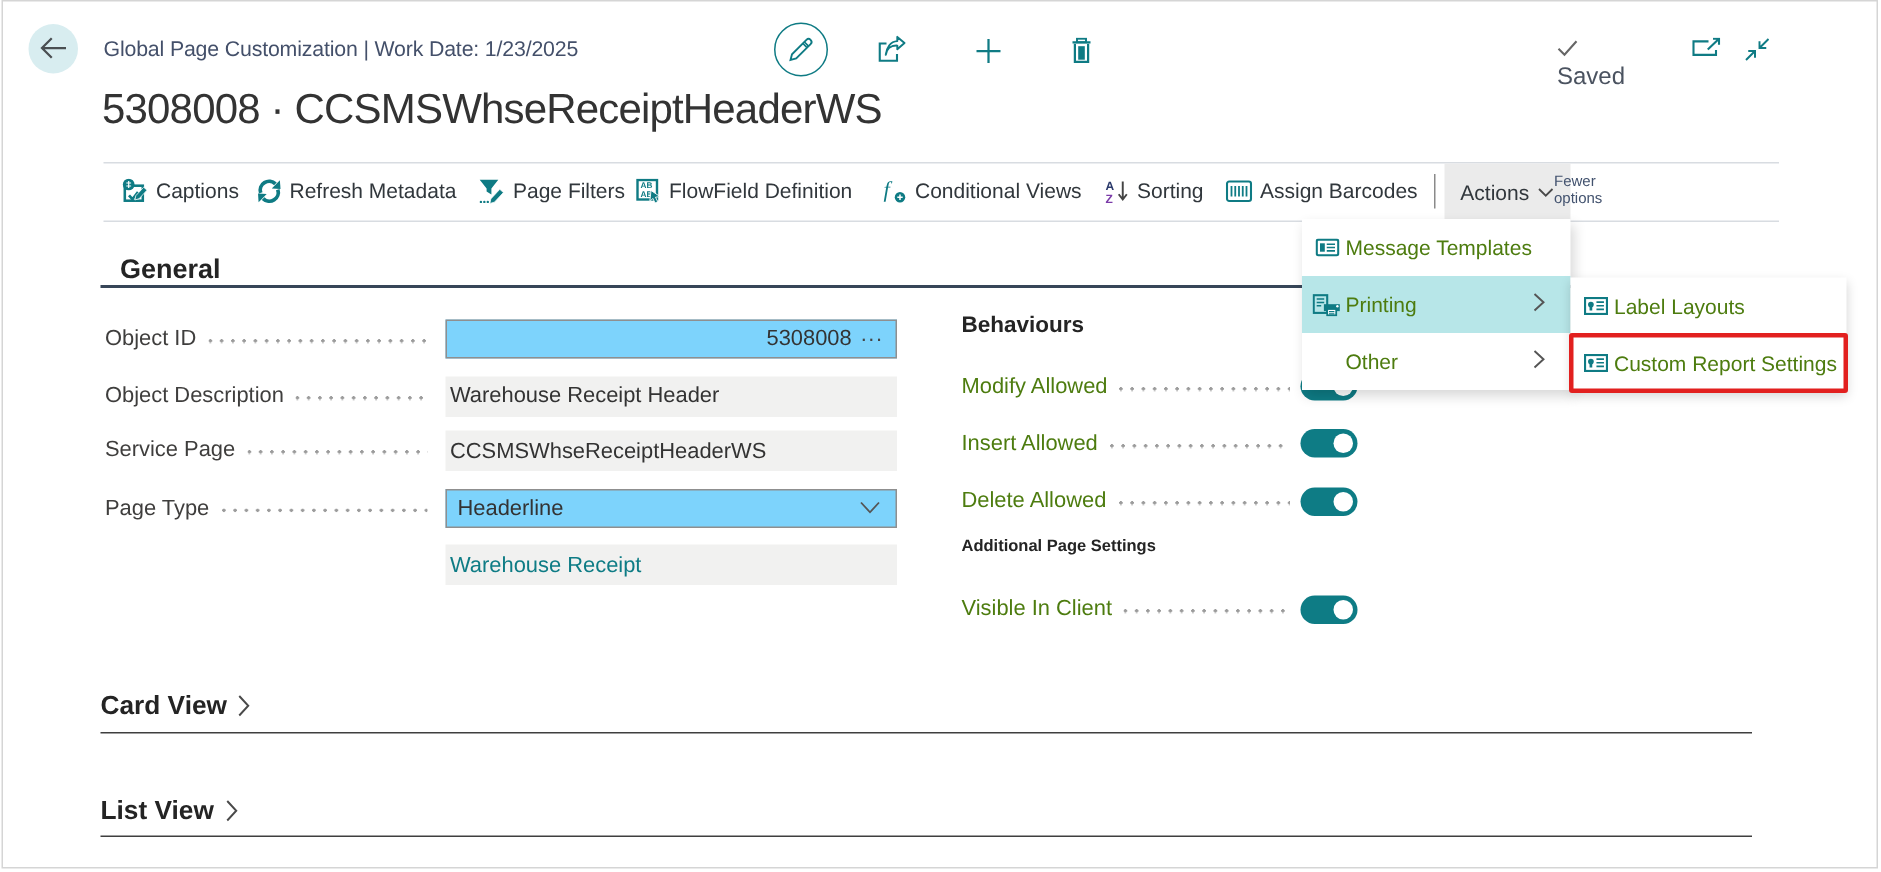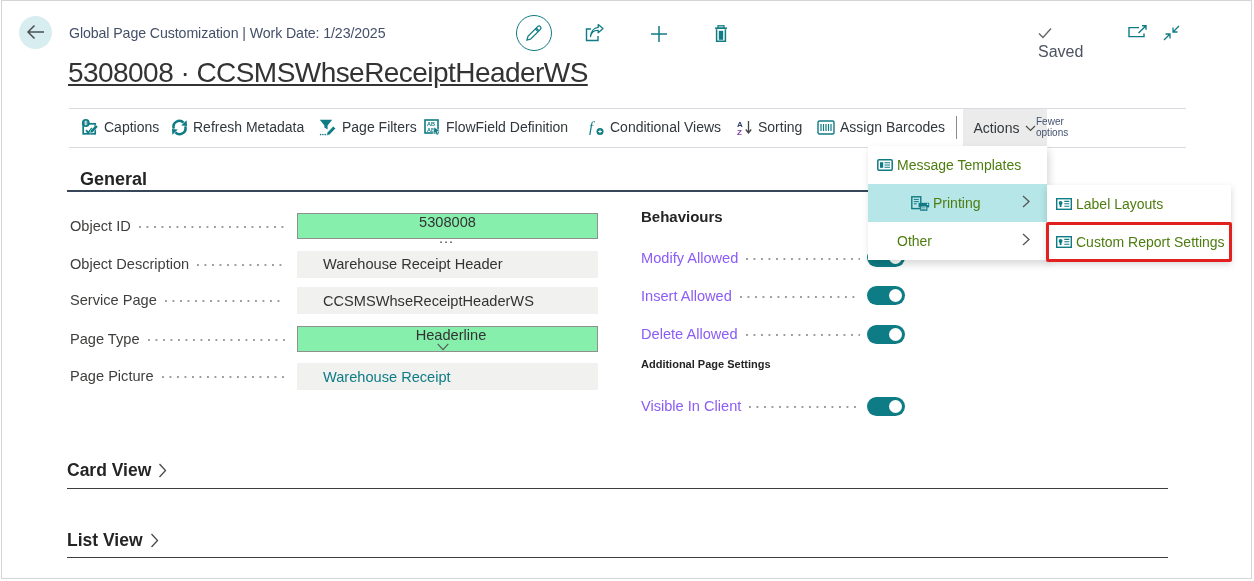--- a/index.html
+++ b/index.html
@@ -6,52 +6,52 @@
 html,body { width:1254px; height:581px; background:#fff; font-family:"Liberation Sans", sans-serif; overflow:hidden; }
 #page { position:relative; width:1044px; height:581px; background:#fff; }
 .abs { position:absolute; }
 
 #frame { position:absolute; left:1px; top:0px; width:1251px; height:579px; border:1px solid #d5d5d5; }
 
 #backbtn { left:19px; top:16px; width:33px; height:33px; border-radius:50%; background:#d8edf0; }
 #crumb { left:69px; top:25px; font-size:14.2px; color:#44506a; letter-spacing:-0.1px; }
 #pencilbtn { left:516px; top:15px; width:36px; height:36px; border-radius:50%; border:1.4px solid #0f7b84; }
 #saved { left:1038px; top:25px; font-size:16px; color:#4b5360; }
-#title { left:68px; top:57px; font-size:28px; font-weight:400; color:#333; letter-spacing:-0.55px;text-decoration:underline; }
+#title { left:68px; top:57px; font-size:28px; font-weight:400; color:#333; letter-spacing:-0.55px; }
 #abarline1 { left:69px; top:108px; width:1117px; height:0; border-top:1px solid #d8dce1; }
 #abarline2 { left:69px; top:146.5px; width:1117px; height:0; border-top:1px solid #d8dce1; }
 .aitem { position:absolute; top:108px; height:38px; display:flex; align-items:center; font-size:14px; color:#31373c; white-space:nowrap; }
 .aitem svg { margin-right:5px; }
 #actbtn { position:absolute; left:963px; top:109px; width:84px; height:38px; background:#ebebeb; display:flex; align-items:center; justify-content:center; font-size:14px; color:#31373c; }
 #sep1 { left:956px; top:116px; width:0; height:23px; border-left:1px solid #8a8a8a; }
 #fewer { position:absolute; left:1036px; top:108px; height:38px; display:flex; align-items:center; font-size:10px; color:#42526e; }
 
 .sechead { font-weight:700; color:#242424; }
 #general { left:80px; top:169px; font-size:18px; }
 #genline { left:67px; top:190px; width:1101px; height:2px; background:#374658; }
 .frow { position:absolute; left:70px; width:215px; height:26px; display:flex; align-items:center; font-size:14.6px; color:#3f3e3d; }
 .dots { flex:1; height:3px; margin:3px 0 0 8px; background-image:radial-gradient(circle 1.1px at 1.2px 1.2px,#9c9c9c 98%,transparent); background-size:7.5px 3px; background-repeat:repeat-x; }
 .fbox { position:absolute; left:297px; width:301px; height:26px; font-size:14.6px; color:#333; display:flex; align-items:center; }
-.ro { background:#f1f1f0; padding-left:26px; height:27px; }
-.ed { background:#86efac; border:1px solid #8f8f8f;flex-direction:column; }
-
-.rrow { position:absolute; left:641px; width:219px; height:26px; display:flex; align-items:center; font-size:14.6px; color:#8b5cf6; }
+.ro { background:#f1f1f0; padding-left:3px; height:27px; }
+.ed { background:#7dd3fc; border:1px solid #8f8f8f; }
+
+.rrow { position:absolute; left:641px; width:219px; height:26px; display:flex; align-items:center; font-size:14.6px; color:#4d7c0f; }
 .toggle { position:absolute; left:867px; width:38px; height:19px; background:#0e7c85; border-radius:10px; }
 .toggle:after { content:""; position:absolute; right:3px; top:3px; width:13px; height:13px; background:#fff; border-radius:50%; }
 
 #cardview { left:67px; top:460px; font-size:17.5px; display:flex; align-items:center; }
 #cardline { left:67px; top:488px; width:1101px; height:1px; background:#3f3f3f; }
 #listview { left:67px; top:530px; font-size:17.5px; display:flex; align-items:center; }
 #listline { left:67px; top:557px; width:1101px; height:1px; background:#3f3f3f; }
 
 #menu1 { left:868px; top:146px; width:179px; height:114px; background:#fff; box-shadow:2px 4px 8px rgba(0,0,0,0.16); }
 .mrow { position:relative; height:38px; display:flex; align-items:center; font-size:14px; color:#4d7c0f; white-space:nowrap; }
 .mrow .micon { margin-left:9px; margin-right:4px; flex:none; }
 .mrow .marrow { position:absolute; right:17px; color:#555; }
-#mprint { background:#b7e6e8;padding-left:36px; }
+#mprint { background:#b7e6e8; }
 #menu2 { left:1047px; top:185px; width:184px; height:76px; background:#fff; box-shadow:0 3px 7px rgba(0,0,0,0.17); }
 #redbox { left:1046px; top:222px; width:186px; height:40px; border:3px solid #e2201f; border-radius:2px; z-index:30; }
 </style>
 </head>
 <body>
 <div id="page">
 <div id="frame" class="abs"></div>
 
 <div id="backbtn" class="abs"></div>
 <svg class="abs" style="left:26px;top:24px" width="19" height="16" viewBox="0 0 19 16">
@@ -173,24 +173,20 @@
 <div class="fbox ro" style="top:287px">CCSMSWhseReceiptHeaderWS</div>
 <div class="frow" style="top:325.5px">
       <span>Page Type</span>
       <span class="dots"></span>
     </div>
 <div class="fbox ed" style="top:325.5px">
       <span style="flex:1;padding-left:7px">Headerline</span>
       <svg width="14" height="9" viewBox="0 0 14 9" style="margin-right:10px">
         <path d="M1 1 L7 7.5 L13 1" stroke="#555" stroke-width="1.2" fill="none"></path>
       </svg>
-    </div>
-<div class="frow" style="top:363px">
-      <span>Page Picture</span>
-      <span class="dots"></span>
     </div>
 <div class="fbox ro" style="top:363px">
       <span style="color:#0e7c85">Warehouse Receipt</span>
     </div>
 
 <div class="abs sechead" style="left:641px;top:208px;font-size:15px">Behaviours</div>
 <div class="rrow" style="top:245px">
       <span>Modify Allowed</span>
       <span class="dots"></span>
     </div>

